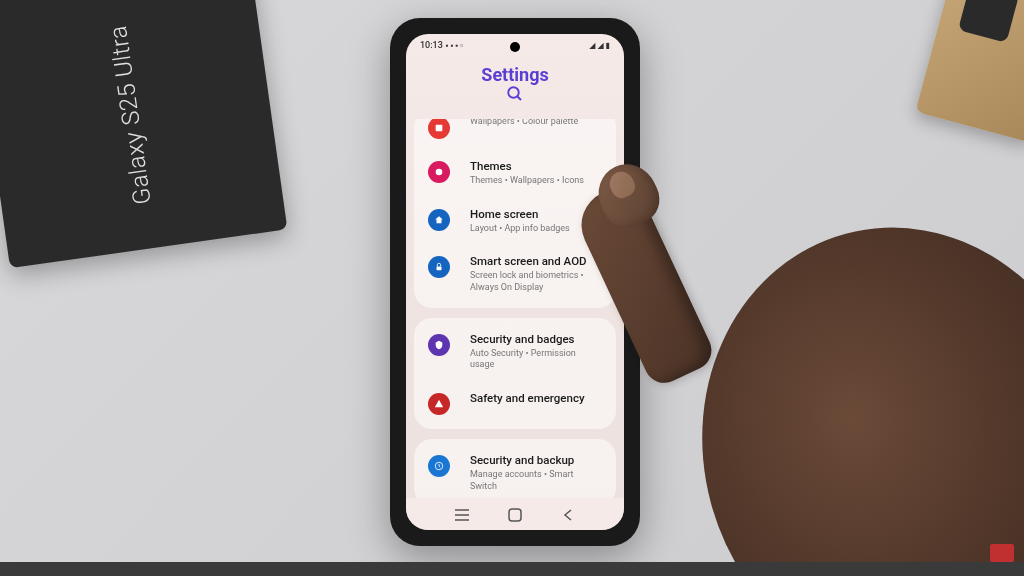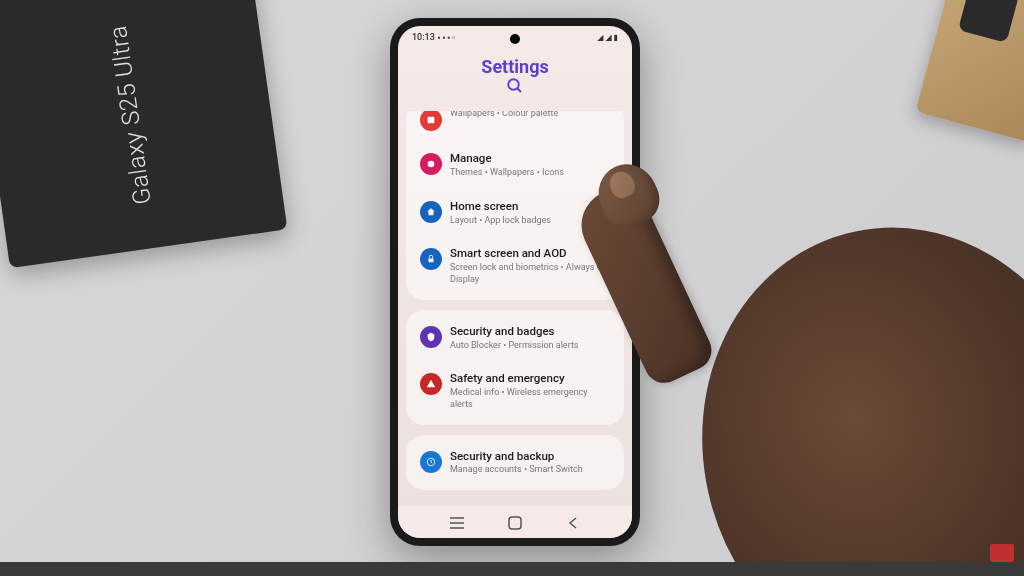--- a/index.html
+++ b/index.html
@@ -48,21 +48,21 @@
     }
     
     .phone {
       position: absolute;
       left: 390px;
       top: 18px;
       width: 250px;
       height: 528px;
       background: #1a1a1a;
       border-radius: 30px;
-      padding: 8px;
+      padding: 16px;
       box-shadow: 0 12px 40px rgba(0,0,0,0.35);
     }
     
     .phone-screen {
       width: 100%;
       height: 100%;
       background: linear-gradient(180deg, #f5eae8 0%, #f0e4e2 50%, #ede1df 100%);
       border-radius: 22px;
       overflow: hidden;
       position: relative;
@@ -138,21 +138,21 @@
     }
     
     .settings-group.first {
       margin-top: -10px;
     }
     
     .settings-item {
       display: flex;
       align-items: flex-start;
       padding: 10px 14px;
-      gap: 8px;
+      gap: 20px;
       cursor: pointer;
     }
     
     .settings-item.partial-top {
       padding-top: 2px;
     }
     
     .item-icon {
       width: 22px;
       height: 22px;
@@ -358,34 +358,34 @@
           </div>
         </div>
 
         <div class="settings-item">
           <div class="item-icon icon-crimson">
             <svg class="icon-inner" viewBox="0 0 24 24" fill="currentColor">
                 <circle cx="12" cy="12" r="8"></circle>
               </svg>
           </div>
           <div class="item-text">
-            <div class="item-title">Manage</div>
+            <div class="item-title">Themes</div>
             <div class="item-subtitle">Themes  •  Wallpapers  •  Icons</div>
           </div>
         </div>
 
         <div class="settings-item">
           <div class="item-icon icon-blue">
             <svg class="icon-inner" viewBox="0 0 24 24" fill="currentColor">
                 <path d="M12 3l9 8h-3v9H6v-9H3z"></path>
               </svg>
           </div>
           <div class="item-text">
             <div class="item-title">Home screen</div>
-            <div class="item-subtitle">Layout  •  App lock badges</div>
+            <div class="item-subtitle">Layout  •  App info badges</div>
           </div>
         </div>
 
         <div class="settings-item">
           <div class="item-icon icon-blue">
             <svg class="icon-inner" viewBox="0 0 24 24" fill="currentColor">
                 <rect x="6" y="11" width="12" height="9" rx="2"></rect>
                 <path d="M8 11V7a4 4 0 018 0v4" fill="none" stroke="currentColor" stroke-width="2"></path>
               </svg>
           </div>
@@ -398,34 +398,33 @@
 
       <div class="settings-group">
         <div class="settings-item">
           <div class="item-icon icon-purple">
             <svg class="icon-inner" viewBox="0 0 24 24" fill="currentColor">
                 <path d="M12 2l8 4v6c0 5-3.5 9-8 10-4.5-1-8-5-8-10V6z"></path>
               </svg>
           </div>
           <div class="item-text">
             <div class="item-title">Security and badges</div>
-            <div class="item-subtitle">Auto Blocker  •  Permission alerts</div>
+            <div class="item-subtitle">Auto Security  •  Permission usage</div>
           </div>
         </div>
 
 
         <div class="settings-item">
           <div class="item-icon icon-red-alert">
             <svg class="icon-inner" viewBox="0 0 24 24" fill="currentColor">
                 <path d="M12 2L2 20h20z"></path>
               </svg>
           </div>
           <div class="item-text">
             <div class="item-title">Safety and emergency</div>
-            <div class="item-subtitle">Medical info  •  Wireless emergency alerts</div>
           </div>
         </div>
       </div>
 
       <div class="settings-group">
         <div class="settings-item">
           <div class="item-icon icon-blue-light">
             <svg class="icon-inner" viewBox="0 0 24 24" fill="currentColor">
                 <circle cx="12" cy="12" r="9" fill="none" stroke="currentColor" stroke-width="2"></circle>
                 <path d="M12 7v5l3 3" stroke="currentColor" stroke-width="2" fill="none"></path>

